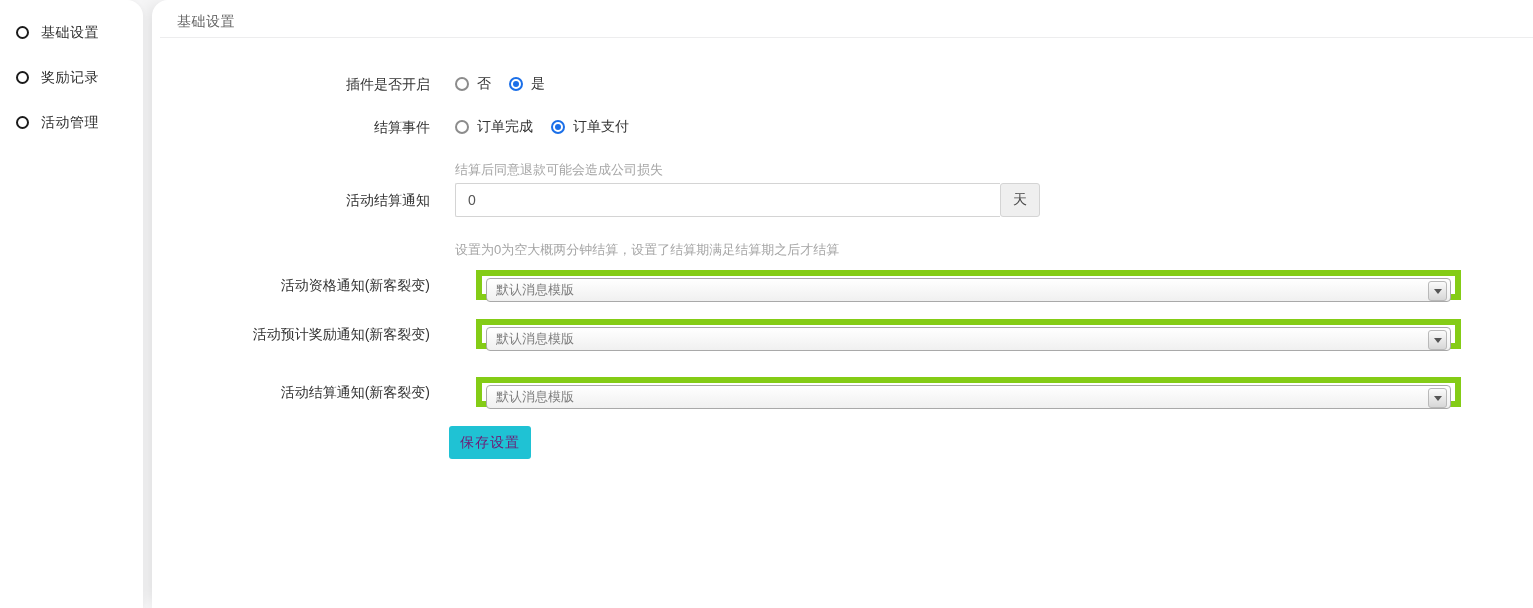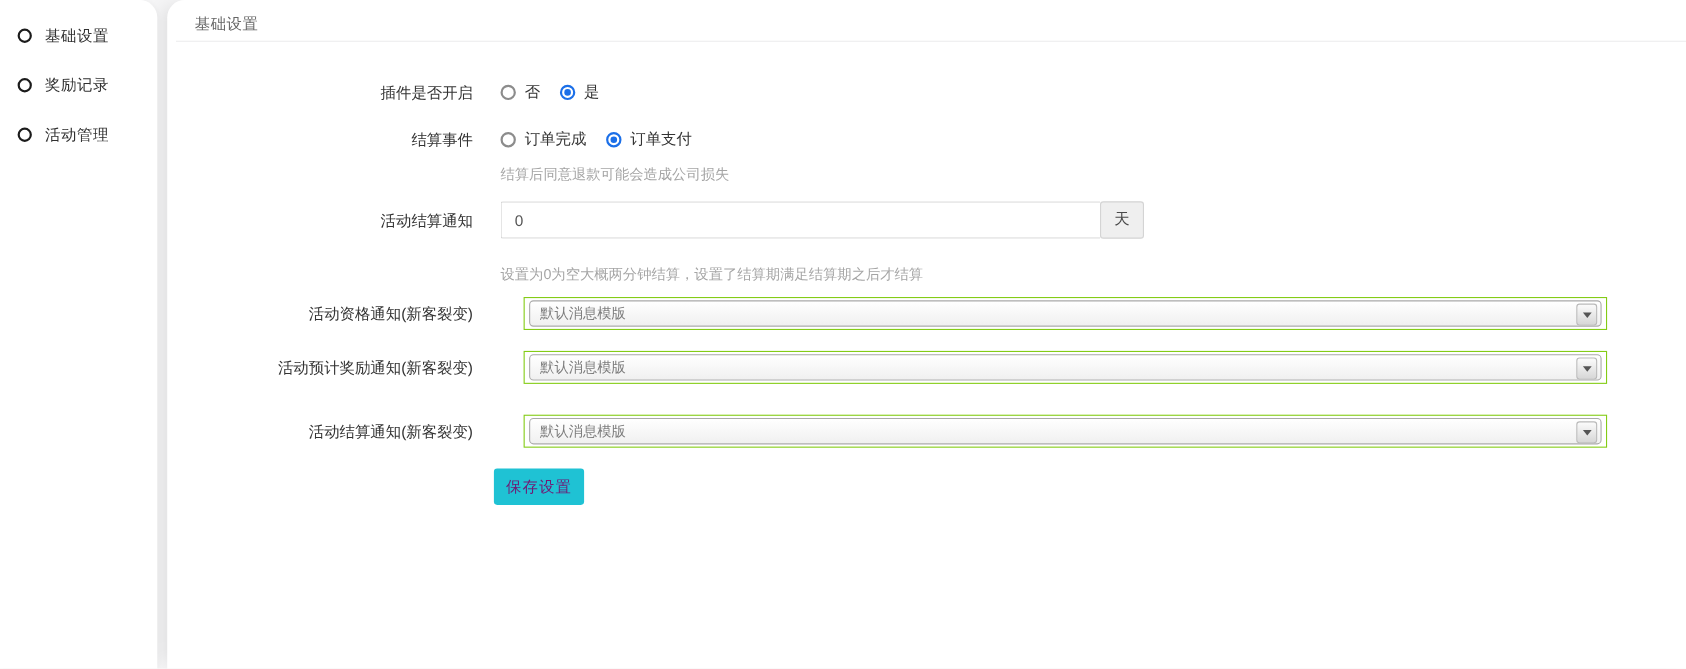--- a/index.html
+++ b/index.html
@@ -78,21 +78,21 @@
     font-family:"Liberation Sans","DejaVu Sans",sans-serif;
   }
   .input-addon {
     width:40px; height:34px; background:#efefef;
     border:1px solid #d4d4d4; border-radius:3px;
     display:flex; align-items:center; justify-content:center;
     color:#4a4a4a; font-size:14px;
   }
   
   .select-wrap {
-    width:985px; height:30px; border:1px solid #84cc16; background:#fff;
+    width:985px; height:30px; border:6px solid #84cc16; background:#fff;
     padding:2px 4px; position:relative; cursor:pointer;
   }
   .select-inner {
     height:24px; border:1px solid #a9a9a9; border-radius:4px;
     background:linear-gradient(#ffffff,#f0f0f0);
     display:flex; align-items:center; padding:0 28px 0 9px;
     color:#7d7d7d; font-size:13px; position:relative;
   }
   .select-arrow-btn {
     position:absolute; right:3px; top:2px; width:19px; height:20px;
@@ -156,21 +156,21 @@
       <div class="radio-group">
         <span class="radio-opt">
           <span class="radio-circle"></span>
           <span class="radio-text">订单完成</span>
         </span>
         <span class="radio-opt checked">
           <span class="radio-circle"></span>
           <span class="radio-text">订单支付</span>
         </span>
       </div>
-      <div class="hint" style="margin-top:8px;">结算后同意退款可能会造成公司损失</div>
+      <div class="hint" style="margin-top:19px;">结算后同意退款可能会造成公司损失</div>
     </div>
   </div>
 
   <div class="row" style="top:183px; height:60px;">
     <div class="row-label" style="line-height:34px;">活动结算通知</div>
     <div class="row-ctrl">
       <div class="input-group">
         <input class="text-input" type="text" value="0" style="">
         <span class="input-addon">天</span>
       </div>

